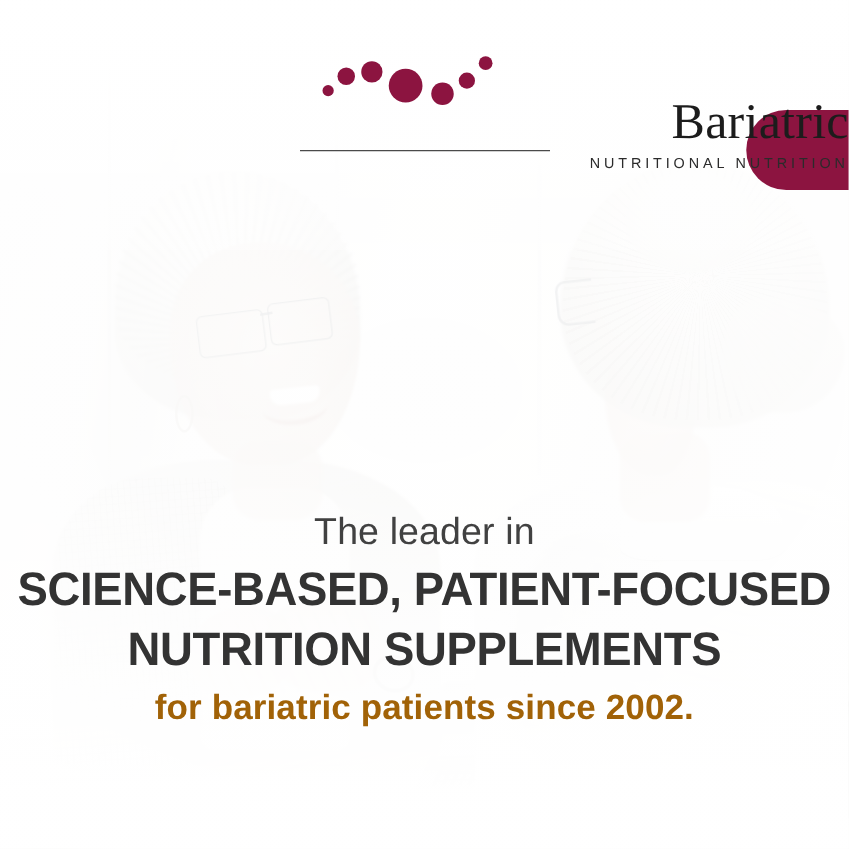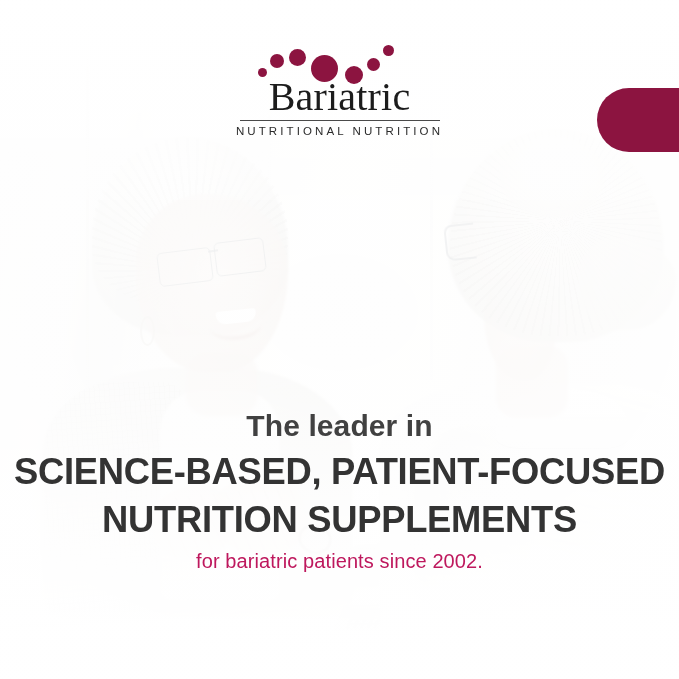--- a/index.html
+++ b/index.html
@@ -315,21 +315,21 @@
     height: 64px;
     border-radius: 32px;
     background: #8c1440;
   }
 
   
   .logo {
     position: absolute;
     left: 0; right: 0;
     top: 44px;
-    text-align: center;
+    text-align: right;
   }
   .logo-dots {
     position: relative;
     width: 180px;
     height: 40px;
     margin: 0 auto -6px auto;
   }
   .logo-dots span {
     position: absolute;
     border-radius: 50%;
@@ -375,38 +375,38 @@
   
   .headline {
     position: absolute;
     left: 0; right: 0;
     top: 408px;
     text-align: center;
     color: #3a3a3a;
   }
   .hl-pre {
     font-size: 30px;
-    font-weight: 700;
+    font-weight: 400;
     color: #414141;
     letter-spacing: .1px;
     line-height: 1.22;
   }
   .hl-main {
     font-size: 37.5px;
     font-weight: 700;
     color: #333333;
     line-height: 1.18;
     letter-spacing: -.3px;
     transform: scaleX(.97);
     margin-top: 4px;
   }
   .hl-post {
-    font-size: 20px;
-    font-weight: 400;
-    color: #be185d;
+    font-size: 28px;
+    font-weight: 700;
+    color: #a16207;
     letter-spacing: .1px;
     margin-top: 9px;
   }
 
   
   .disclaimer {
     position: absolute;
     left: 44px;
     right: 34px;
     top: 652px;

